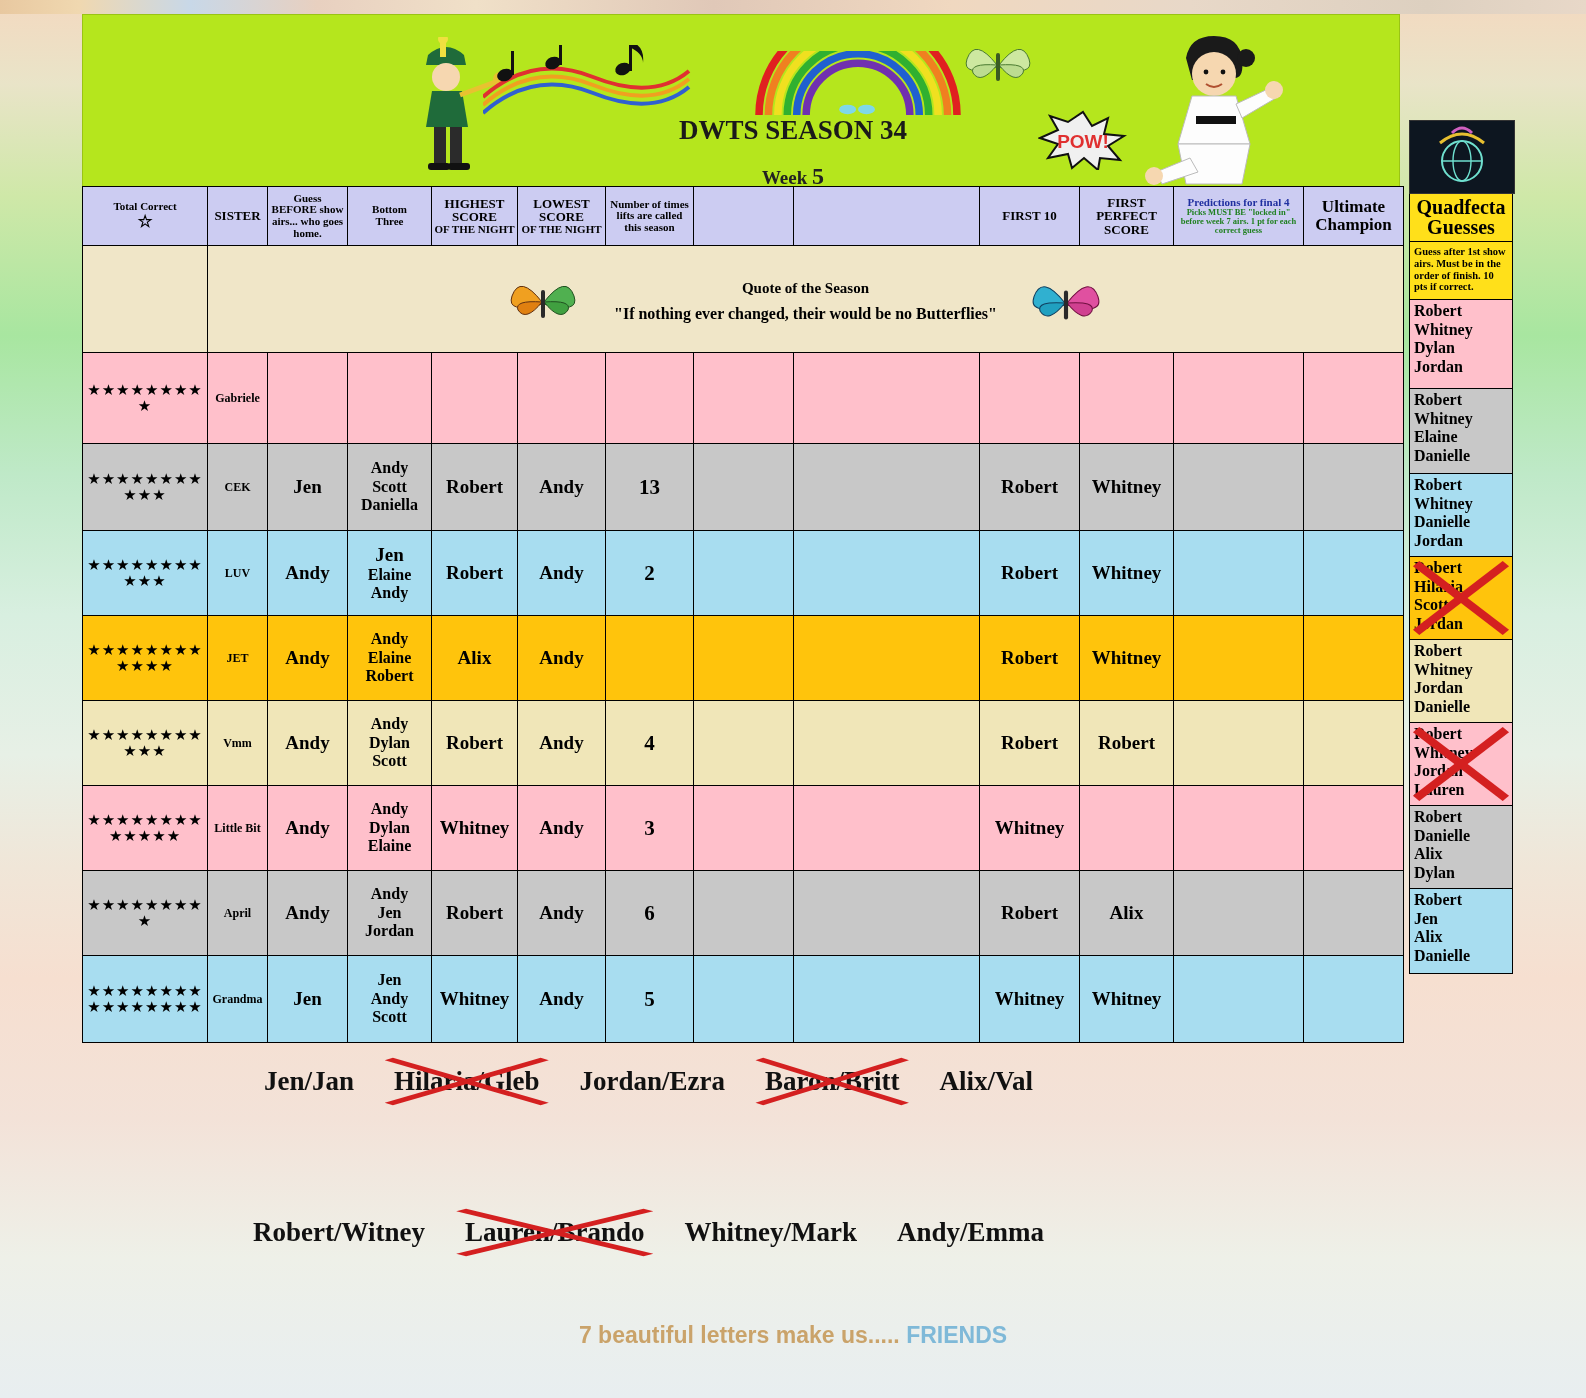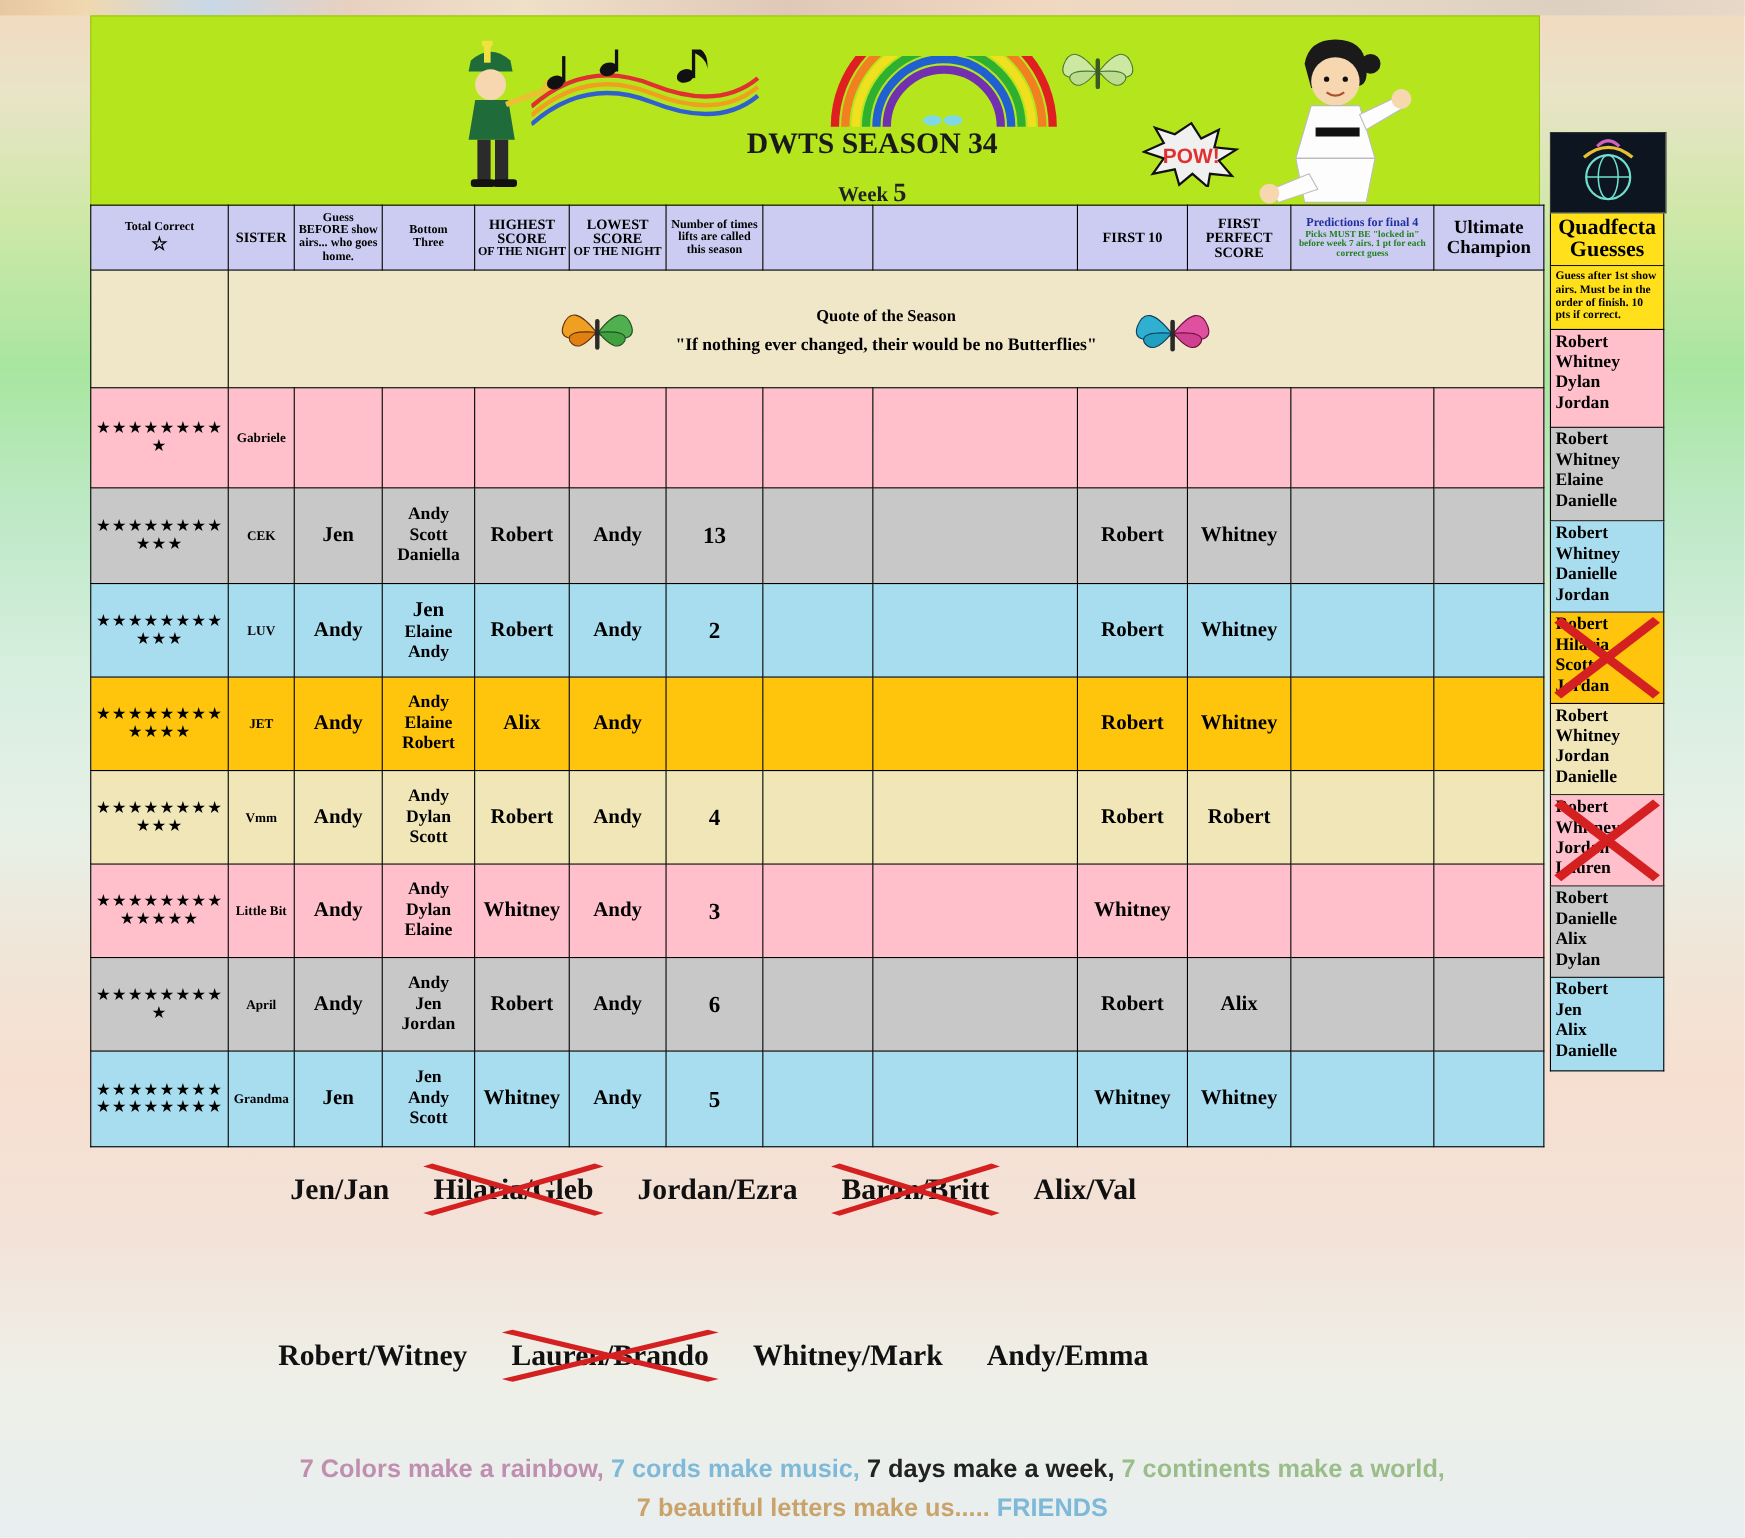--- a/index.html
+++ b/index.html
@@ -459,22 +459,16 @@
           <line x1="96" y1="6" x2="4" y2="94" stroke="#d42020" stroke-width="7"></line>
         </svg></span><span>Alix/Val</span></div>
   <div class="crow cr3" id="couples-row-2"><span>Robert/Witney</span><span>Lauren/Brando<svg class="bigx" viewBox="0 0 100 100" preserveAspectRatio="none">
           <line x1="4" y1="6" x2="96" y2="94" stroke="#d42020" stroke-width="7"></line>
           <line x1="96" y1="6" x2="4" y2="94" stroke="#d42020" stroke-width="7"></line>
         </svg></span><span>Whitney/Mark</span><span>Andy/Emma</span></div>
 </div>
 
 <div class="footer">
   <div>
-    <span class="f1">7 Colors make a rainbow,</span>
-    <span class="f2">7 cords make music,</span>
-    <span class="f3">7 days make a week,</span>
-    <span class="f4">7 continents make a world,</span>
-  </div>
-  <div>
     <span class="f5">7 beautiful letters make us.....</span>
     <span class="f6">FRIENDS</span>
   </div>
 </div>
 
 </body></html>

